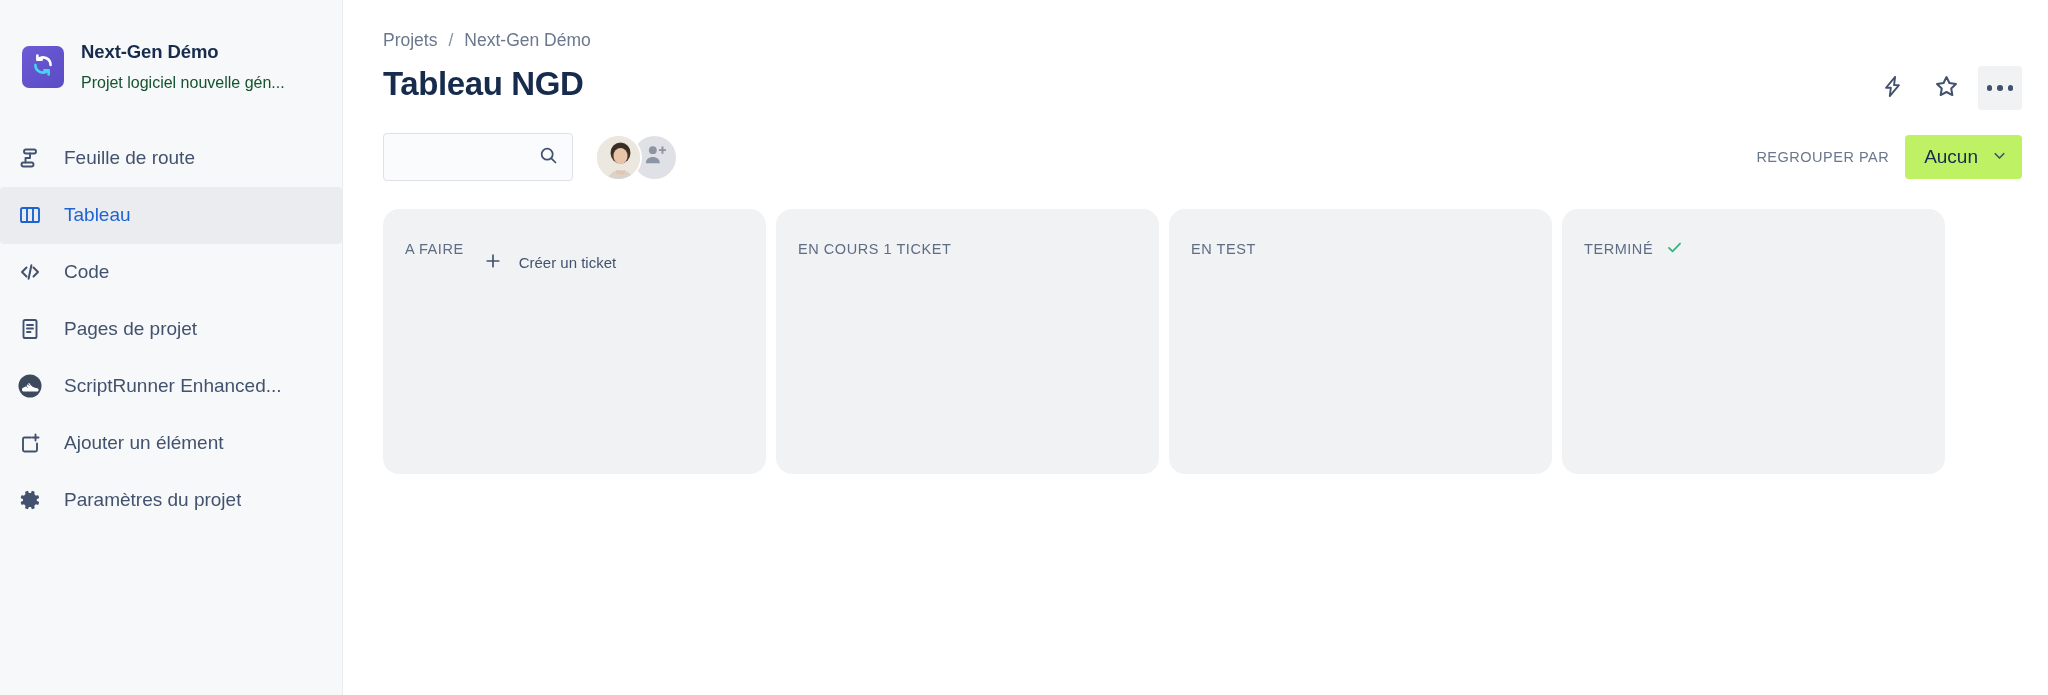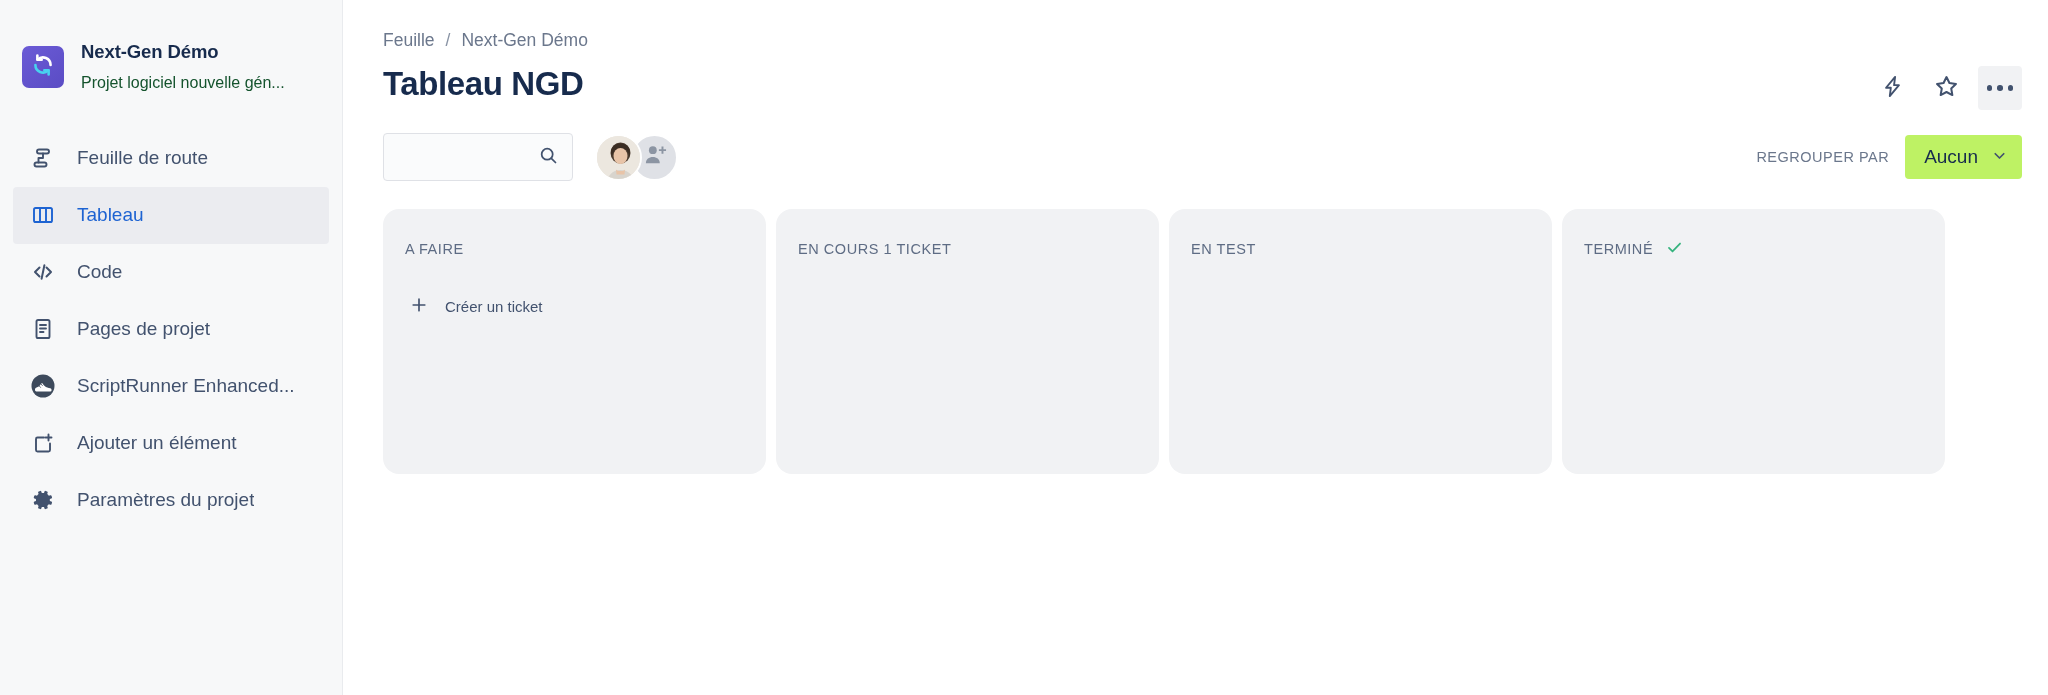--- a/index.html
+++ b/index.html
@@ -35,21 +35,21 @@
   .project-name {
     font-size: 18.5px; font-weight: 700; color: #172b4d;
     letter-spacing: -0.1px; line-height: 1.25;
     white-space: nowrap;
   }
   .project-sub {
     font-size: 16px; color: #14532d; line-height: 1.3;
     margin-top: 10px; white-space: nowrap;
     overflow: hidden; max-width: 242px;
   }
-  .nav { padding: 0 13px; }
+  .nav { padding: 0 0; }
   .nav-item {
     display: flex; align-items: center; gap: 21px;
     height: 57px; padding: 0 10px 0 17px;
     border-radius: 4px;
     color: #42526e; font-size: 19px;
     cursor: pointer; white-space: nowrap;
   }
   .nav-item .nav-ico {
     width: 26px; height: 26px; flex: 0 0 26px;
     display: flex; align-items: center; justify-content: center;
@@ -137,21 +137,21 @@
   .board {
     display: flex; gap: 10px;
     margin-top: 28px;
     padding-right: 0;
   }
   .column {
     width: 383px; flex: 0 0 383px;
     background: #f1f2f4; border-radius: 16px;
     padding: 14px 13px 18px 13px;
     min-height: 265px;
-    display: flex; flex-direction: column;
+    display: flex; flex-direction: row;
   }
   .col-head {
     display: flex; align-items: center; gap: 12px;
     padding: 8px 6px 0 9px; height: 44px;
   }
   .col-title {
     font-size: 14.5px; letter-spacing: 0.55px;
     color: #5e6c84; text-transform: uppercase;
     white-space: nowrap;
   }
@@ -280,21 +280,21 @@
         </span>
         <span class="nav-label">Paramètres du projet</span>
       </div>
 
     </nav>
   </aside>
 
   <section class="main">
 
     <div class="breadcrumb">
-      <span class="crumb">Feuille</span>
+      <span class="crumb">Projets</span>
       <span class="sep">/</span>
       <span class="crumb">Next-Gen Démo</span>
     </div>
 
     <div class="title-row">
       <h1 class="page-title">Tableau NGD</h1>
 
       <div class="title-actions">
         <button class="icon-btn">
           <span>

